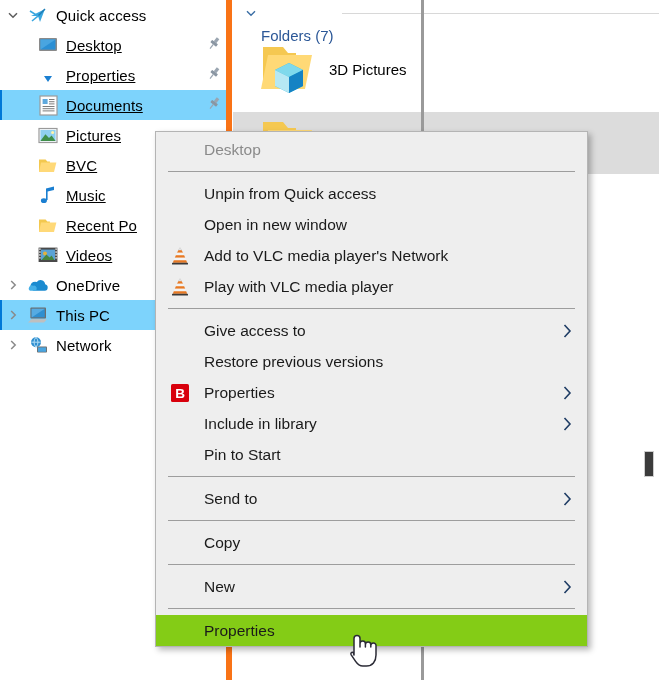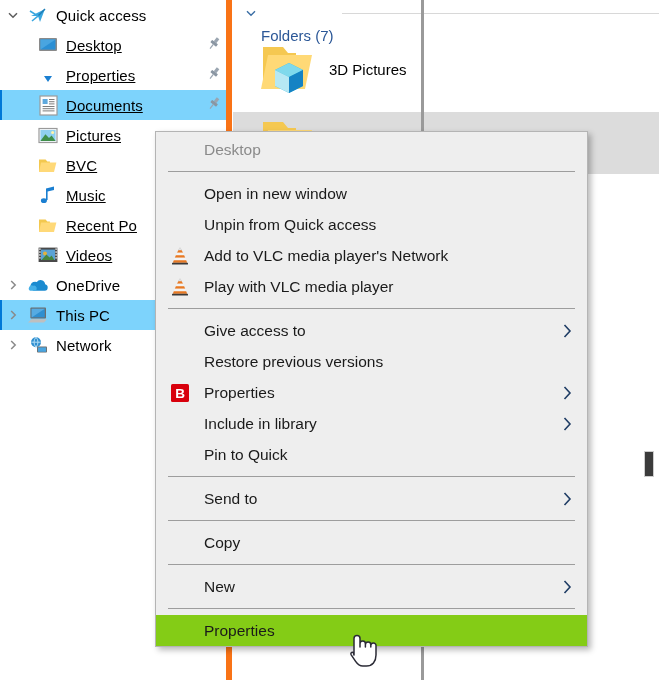--- a/index.html
+++ b/index.html
@@ -423,26 +423,26 @@
   <div id="context-menu">
     <div id="menu-list">
         <div class="mi disabled">
           <span class="mi-ico"></span>
           <span class="mi-label">Desktop</span>
           <span class="mi-arrow"></span>
         </div>
         <div class="sep"></div>
         <div class="mi">
           <span class="mi-ico"></span>
+          <span class="mi-label">Unpin from Quick access</span>
+          <span class="mi-arrow"></span>
+        </div>
+        <div class="mi">
+          <span class="mi-ico"></span>
           <span class="mi-label">Open in new window</span>
-          <span class="mi-arrow"></span>
-        </div>
-        <div class="mi">
-          <span class="mi-ico"></span>
-          <span class="mi-label">Unpin from Quick access</span>
           <span class="mi-arrow"></span>
         </div>
         <div class="mi">
           <span class="mi-ico">
             <svg width="20" height="20" viewBox="0 0 20 20">
               <path d="M10 1.6 l1.6 2.6 h-3.2 z" fill="#f0f0f0" stroke="#c2c2c2" stroke-width="0.5"></path>
               <path d="M8.4 4.2 h3.2 l1.5 2.6 h-6.2 z" fill="#e87822"></path>
               <path d="M6.9 6.8 h6.2 l1 2.4 h-8.2 z" fill="#f3f3f3"></path>
               <path d="M5.9 9.2 h8.2 l1.1 2.6 h-10.4 z" fill="#e87822"></path>
               <path d="M4.8 11.8 h10.4 l1 2.4 h-12.4 z" fill="#f3f3f3"></path>
@@ -501,21 +501,21 @@
           <span class="mi-ico"></span>
           <span class="mi-label">Include in library</span>
           <span class="mi-arrow">
             <svg width="14" height="18" viewBox="0 0 14 18">
               <path d="M4.5 3 L10 9 L4.5 15" fill="none" stroke="#1f3c64" stroke-width="1.6"></path>
             </svg>
           </span>
         </div>
         <div class="mi">
           <span class="mi-ico"></span>
-          <span class="mi-label">Pin to Quick</span>
+          <span class="mi-label">Pin to Start</span>
           <span class="mi-arrow"></span>
         </div>
         <div class="sep"></div>
         <div class="mi">
           <span class="mi-ico"></span>
           <span class="mi-label">Send to</span>
           <span class="mi-arrow">
             <svg width="14" height="18" viewBox="0 0 14 18">
               <path d="M4.5 3 L10 9 L4.5 15" fill="none" stroke="#1f3c64" stroke-width="1.6"></path>
             </svg>

